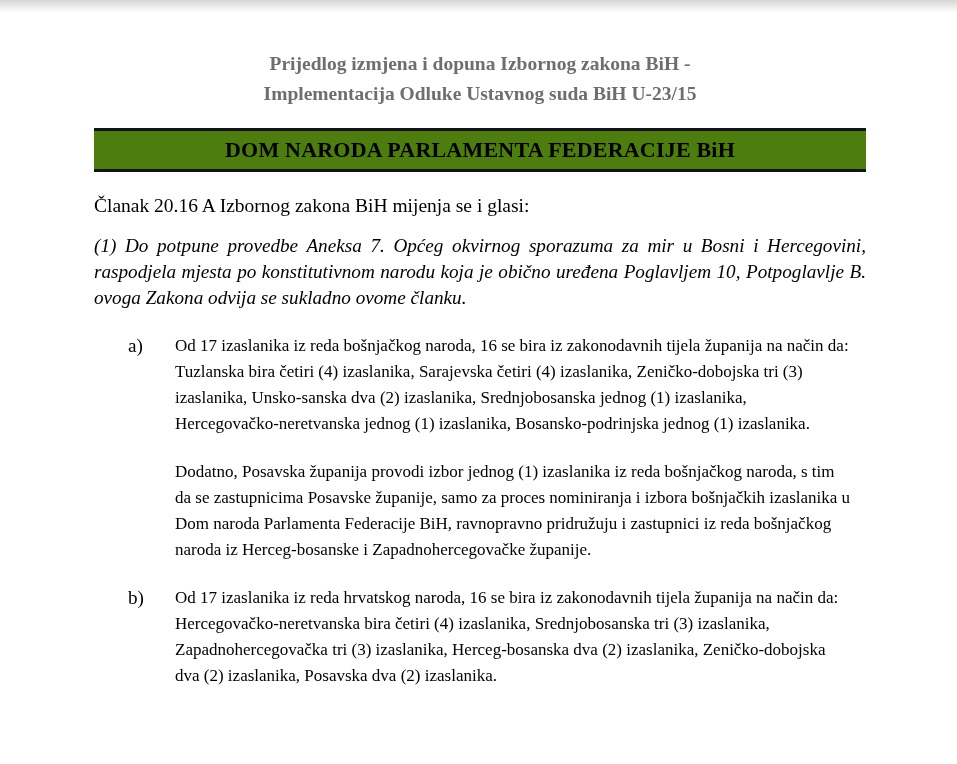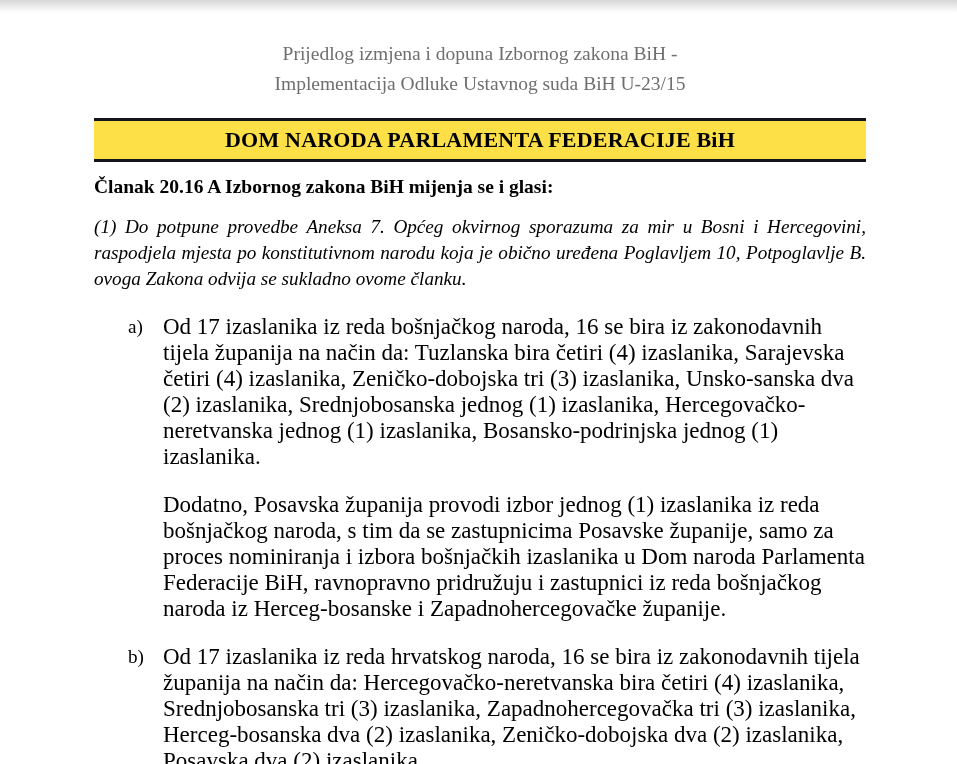--- a/index.html
+++ b/index.html
@@ -38,56 +38,56 @@
 
   .content {
     position: absolute;
     left: 94px;
     top: 0;
     width: 772px;   
   }
 
   
   .doc-header {
-    padding-top: 39px;
+    padding-top: 49px;
     text-align: center;
     color: #6e6e6e;
     font-size: 19.5px;
     line-height: 30px;
-    font-weight: 400;
+    font-weight: 700;
   }
   .doc-header .hline {
     display: block;
     white-space: nowrap;
   }
 
   
   .banner {
     margin-top: 19px;
-    background: #fde047;
+    background: #4d7c0f;
     border-top: 3px solid #12141a;
     border-bottom: 3px solid #12141a;
     height: 38px;
     display: flex;
     align-items: center;
     justify-content: center;
   }
   .banner-title {
     font-weight: bold;
     font-size: 22px;
     letter-spacing: 0.2px;
     color: #000;
     line-height: 1;
     white-space: nowrap;
   }
 
   
   .article-heading {
-    margin-top: 12px;
-    font-weight: bold;
+    margin-top: 21px;
+    font-weight: normal;
     font-size: 19.5px;
     line-height: 26px;
   }
 
   p.body {
     margin: 14px 0 0 0;
     font-size: 19.2px;
     line-height: 26px;
     text-align: justify;
     text-justify: inter-word;
@@ -108,22 +108,22 @@
   ol.lettered > li:last-child { margin-bottom: 0; }
 
   ol.lettered > li .marker {
     position: absolute;
     left: 34px;           
     top: 0;
     font-size: 19.2px;
     line-height: 26px;
   }
   ol.lettered > li p {
-    margin: 0;
-    font-size: 23px;
+    margin: 12px;
+    font-size: 17px;
     line-height: 26px;
     text-align: left;
   }
   ol.lettered > li p + p {
     margin-top: 22px;
   }
 </style>
 </head>
 <body>
 

